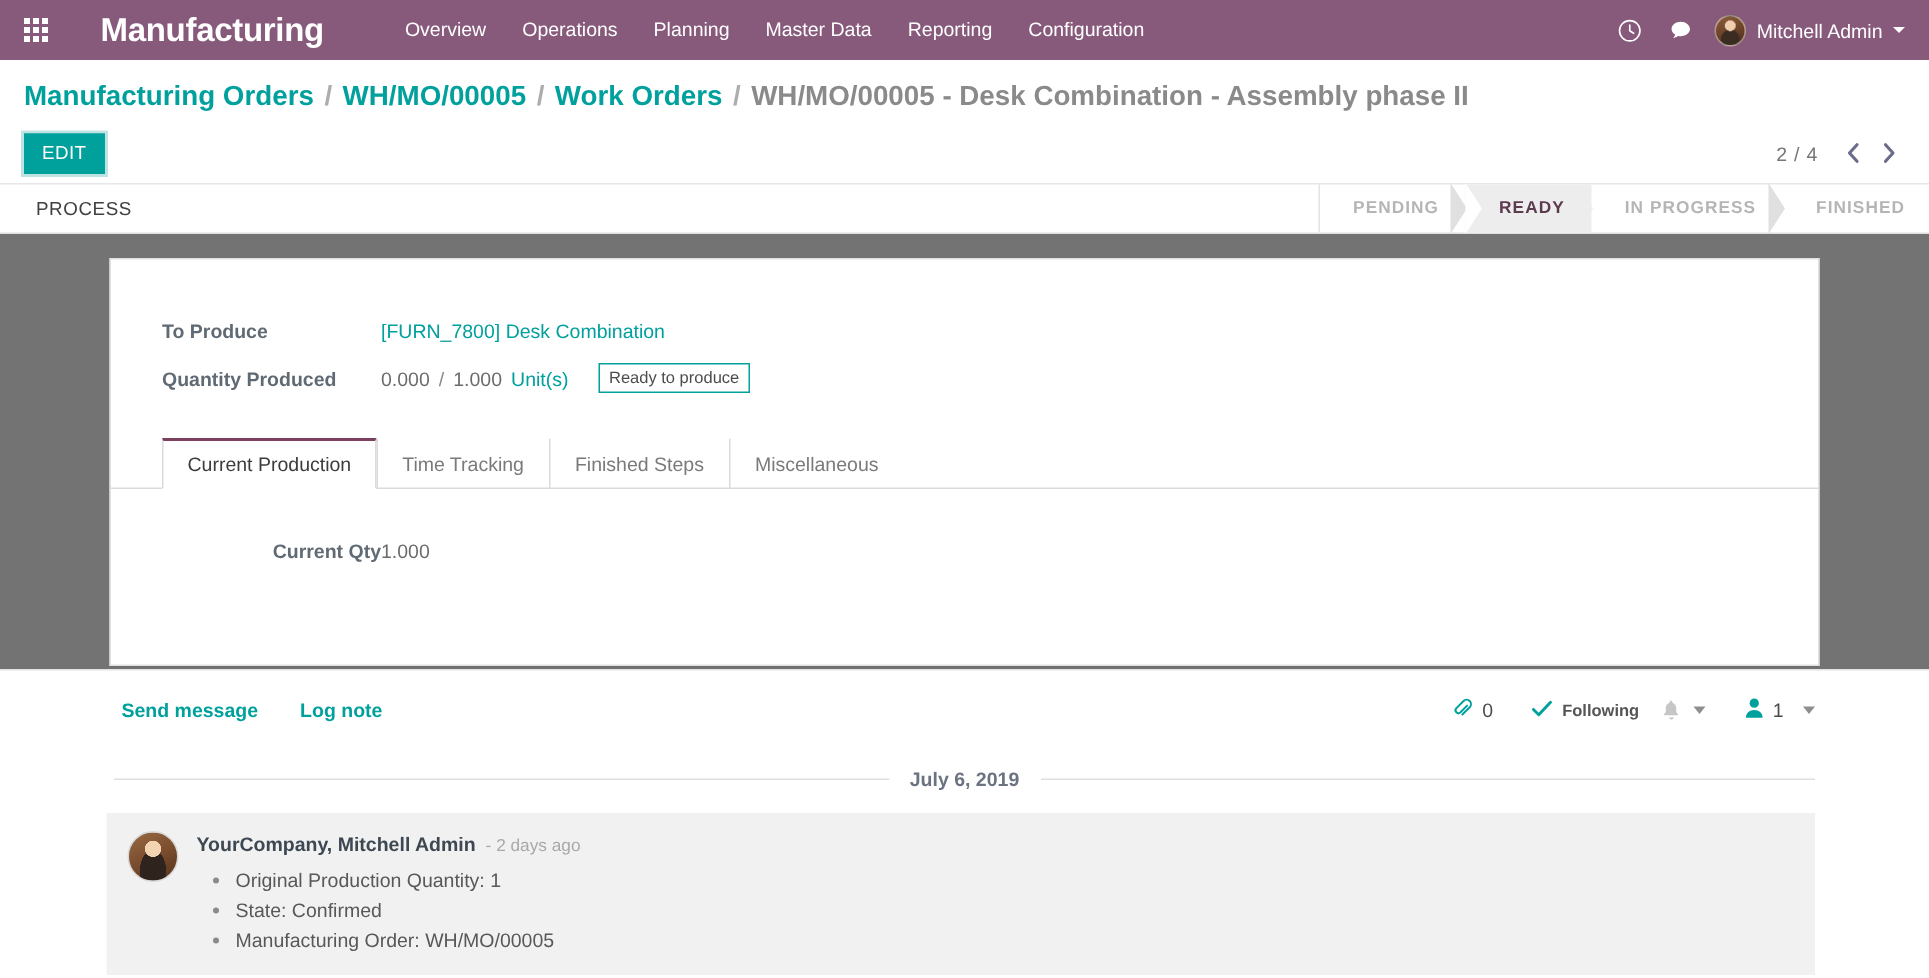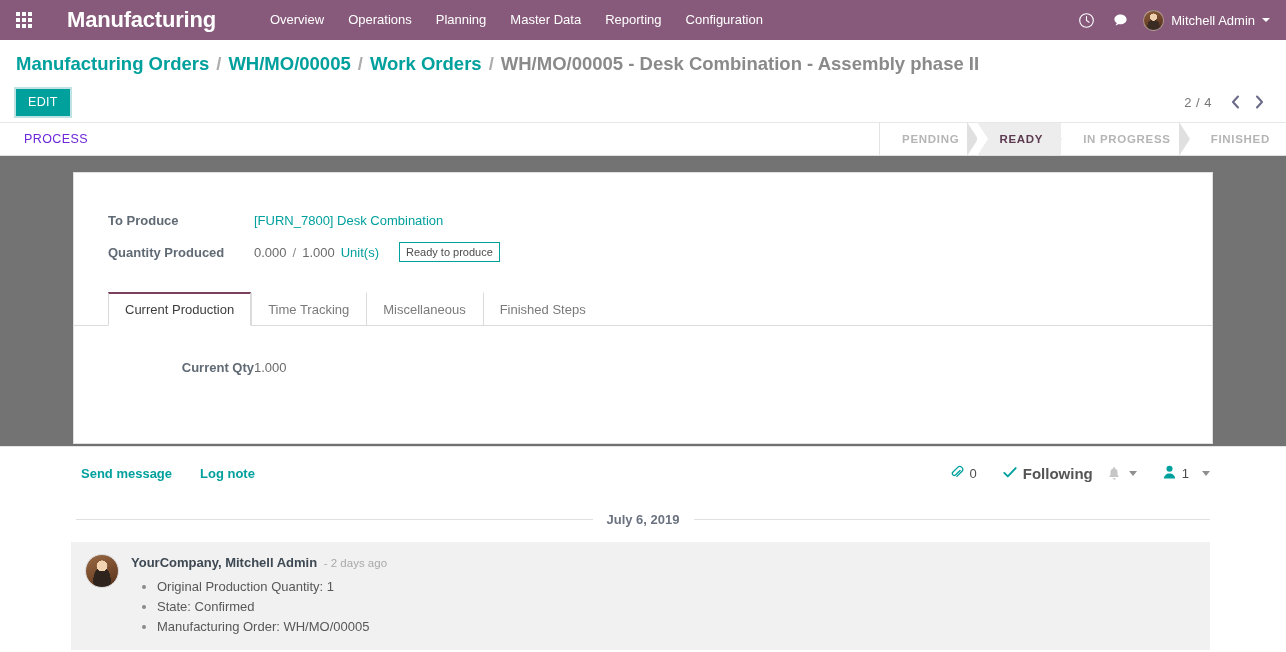--- a/index.html
+++ b/index.html
@@ -163,21 +163,21 @@
     display: flex;
     align-items: stretch;
     background: #ffffff;
     padding-left: 16px;
   }
   .statusbar-buttons {
     display: flex;
     align-items: center;
   }
   .sb-btn {
-    color: #6d28d9;
+    color: #404040;
     font-size: 12.5px;
     text-transform: uppercase;
     cursor: pointer;
     padding: 0 8px;
     letter-spacing: 0.4px;
   }
   .status-pipeline {
     margin-left: auto;
     display: flex;
     align-items: stretch;
@@ -330,21 +330,21 @@
   }
   .cr-item {
     display: flex;
     align-items: center;
     gap: 6px;
     cursor: pointer;
     font-size: 13px;
   }
   .cr-count { color: #4c4c4c; font-size: 13px; }
   .icon-teal { color: #00a09d; }
-  .following-label { font-weight: bold; color: #555; font-size: 15px; }
+  .following-label { font-weight: bold; color: #555; font-size: 11px; }
   .bell { color: #c6c6c6; }
   .caret-sm {
     width: 0; height: 0;
     border-left: 4px solid transparent;
     border-right: 4px solid transparent;
     border-top: 5px solid #8f8f8f;
     margin-left: 2px;
   }
 
   .date-divider {
@@ -496,22 +496,22 @@
           <span class="uom">Unit(s)</span>
           <button class="badge-btn">Ready to produce</button>
         </div>
       </div>
     </div>
 
     <div class="notebook">
       <div class="tabs">
         <div class="tab active">Current Production</div>
         <div class="tab">Time Tracking</div>
+        <div class="tab">Finished Steps</div>
         <div class="tab">Miscellaneous</div>
-        <div class="tab">Finished Steps</div>
       </div>
       <div class="tab-content">
         <div class="field-row">
           <div class="field-label">Current Qty</div>
           <div class="field-value">1.000</div>
         </div>
       </div>
     </div>
   </div>
 </div>

